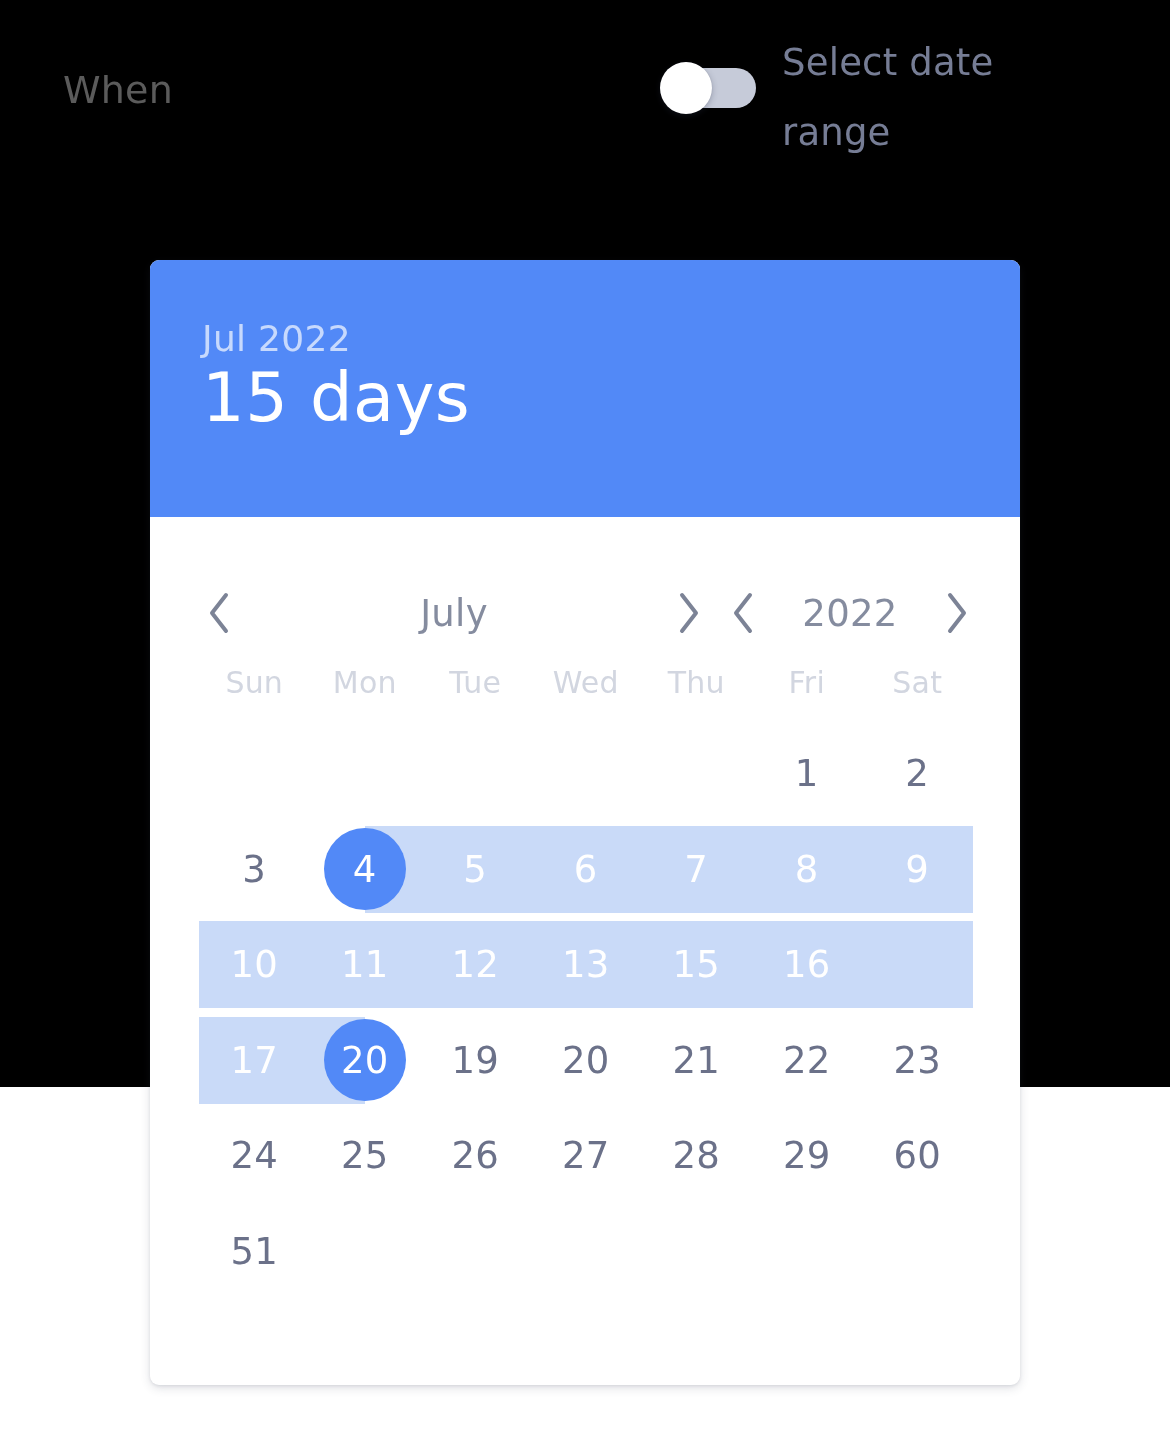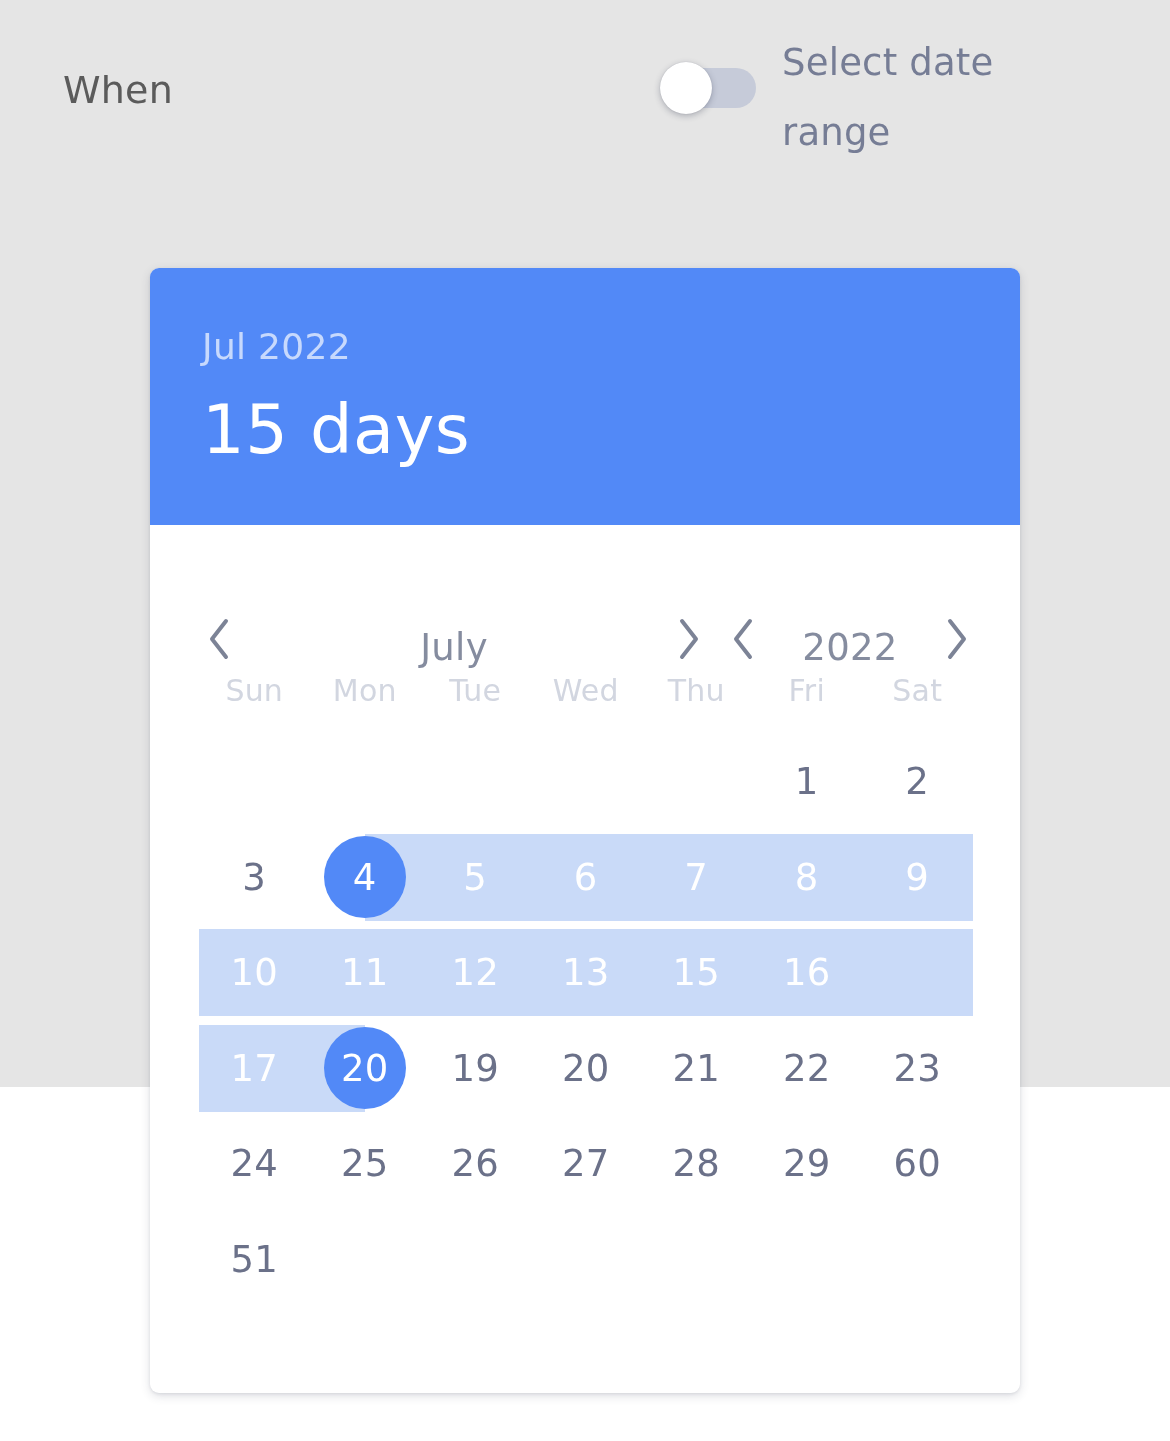--- a/index.html
+++ b/index.html
@@ -9,21 +9,21 @@
     height: 1441px;
     background: #ffffff;
     font-family: "DejaVu Sans", "Liberation Sans", sans-serif;
     overflow: hidden;
   }
 
   .screen {
     position: relative;
     width: 1170px;
     height: 1087px;
-    background: #e5e5e5;
+    background: #000000;
   }
 
   
   .when-label {
     position: absolute;
     left: 63px;
     top: 68px;
     font-size: 38px;
     color: #5b5b5b;
     letter-spacing: 0.2px;
@@ -74,21 +74,21 @@
     font-size: 37px;
     line-height: 70px;
     color: #767d95;
     letter-spacing: 0.2px;
   }
 
   
   .cal-card {
     position: absolute;
     left: 150px;
-    top: 268px;
+    top: 260px;
     width: 870px;
     height: 1125px;
     background: #ffffff;
     border-radius: 9px;
     box-shadow: 0 3px 10px rgba(60,64,90,0.17), 0 1px 3px rgba(60,64,90,0.10);
     overflow: hidden;
   }
 
   .cal-header {
     height: 257px;
@@ -96,35 +96,34 @@
     padding: 58px 0 0 52px;
   }
 
   .cal-header-sub {
     font-size: 36px;
     color: rgba(255,255,255,0.68);
     letter-spacing: 0.3px;
   }
 
   .cal-header-title {
-    margin-top: 24px;
     font-size: 67px;
     color: #ffffff;
     letter-spacing: 0.5px;
   }
 
   .cal-body {
     padding: 0;
     background: #ffffff;
   }
 
   
   .cal-nav {
     display: flex;
-    align-items: flex-end;
+    align-items: center;
     height: 96px;
     margin-top: 48px;
     padding: 0 36px 0 42px;
   }
 
   .nav-arrow {
     width: 54px;
     height: 60px;
     flex: 0 0 auto;
     display: flex;

